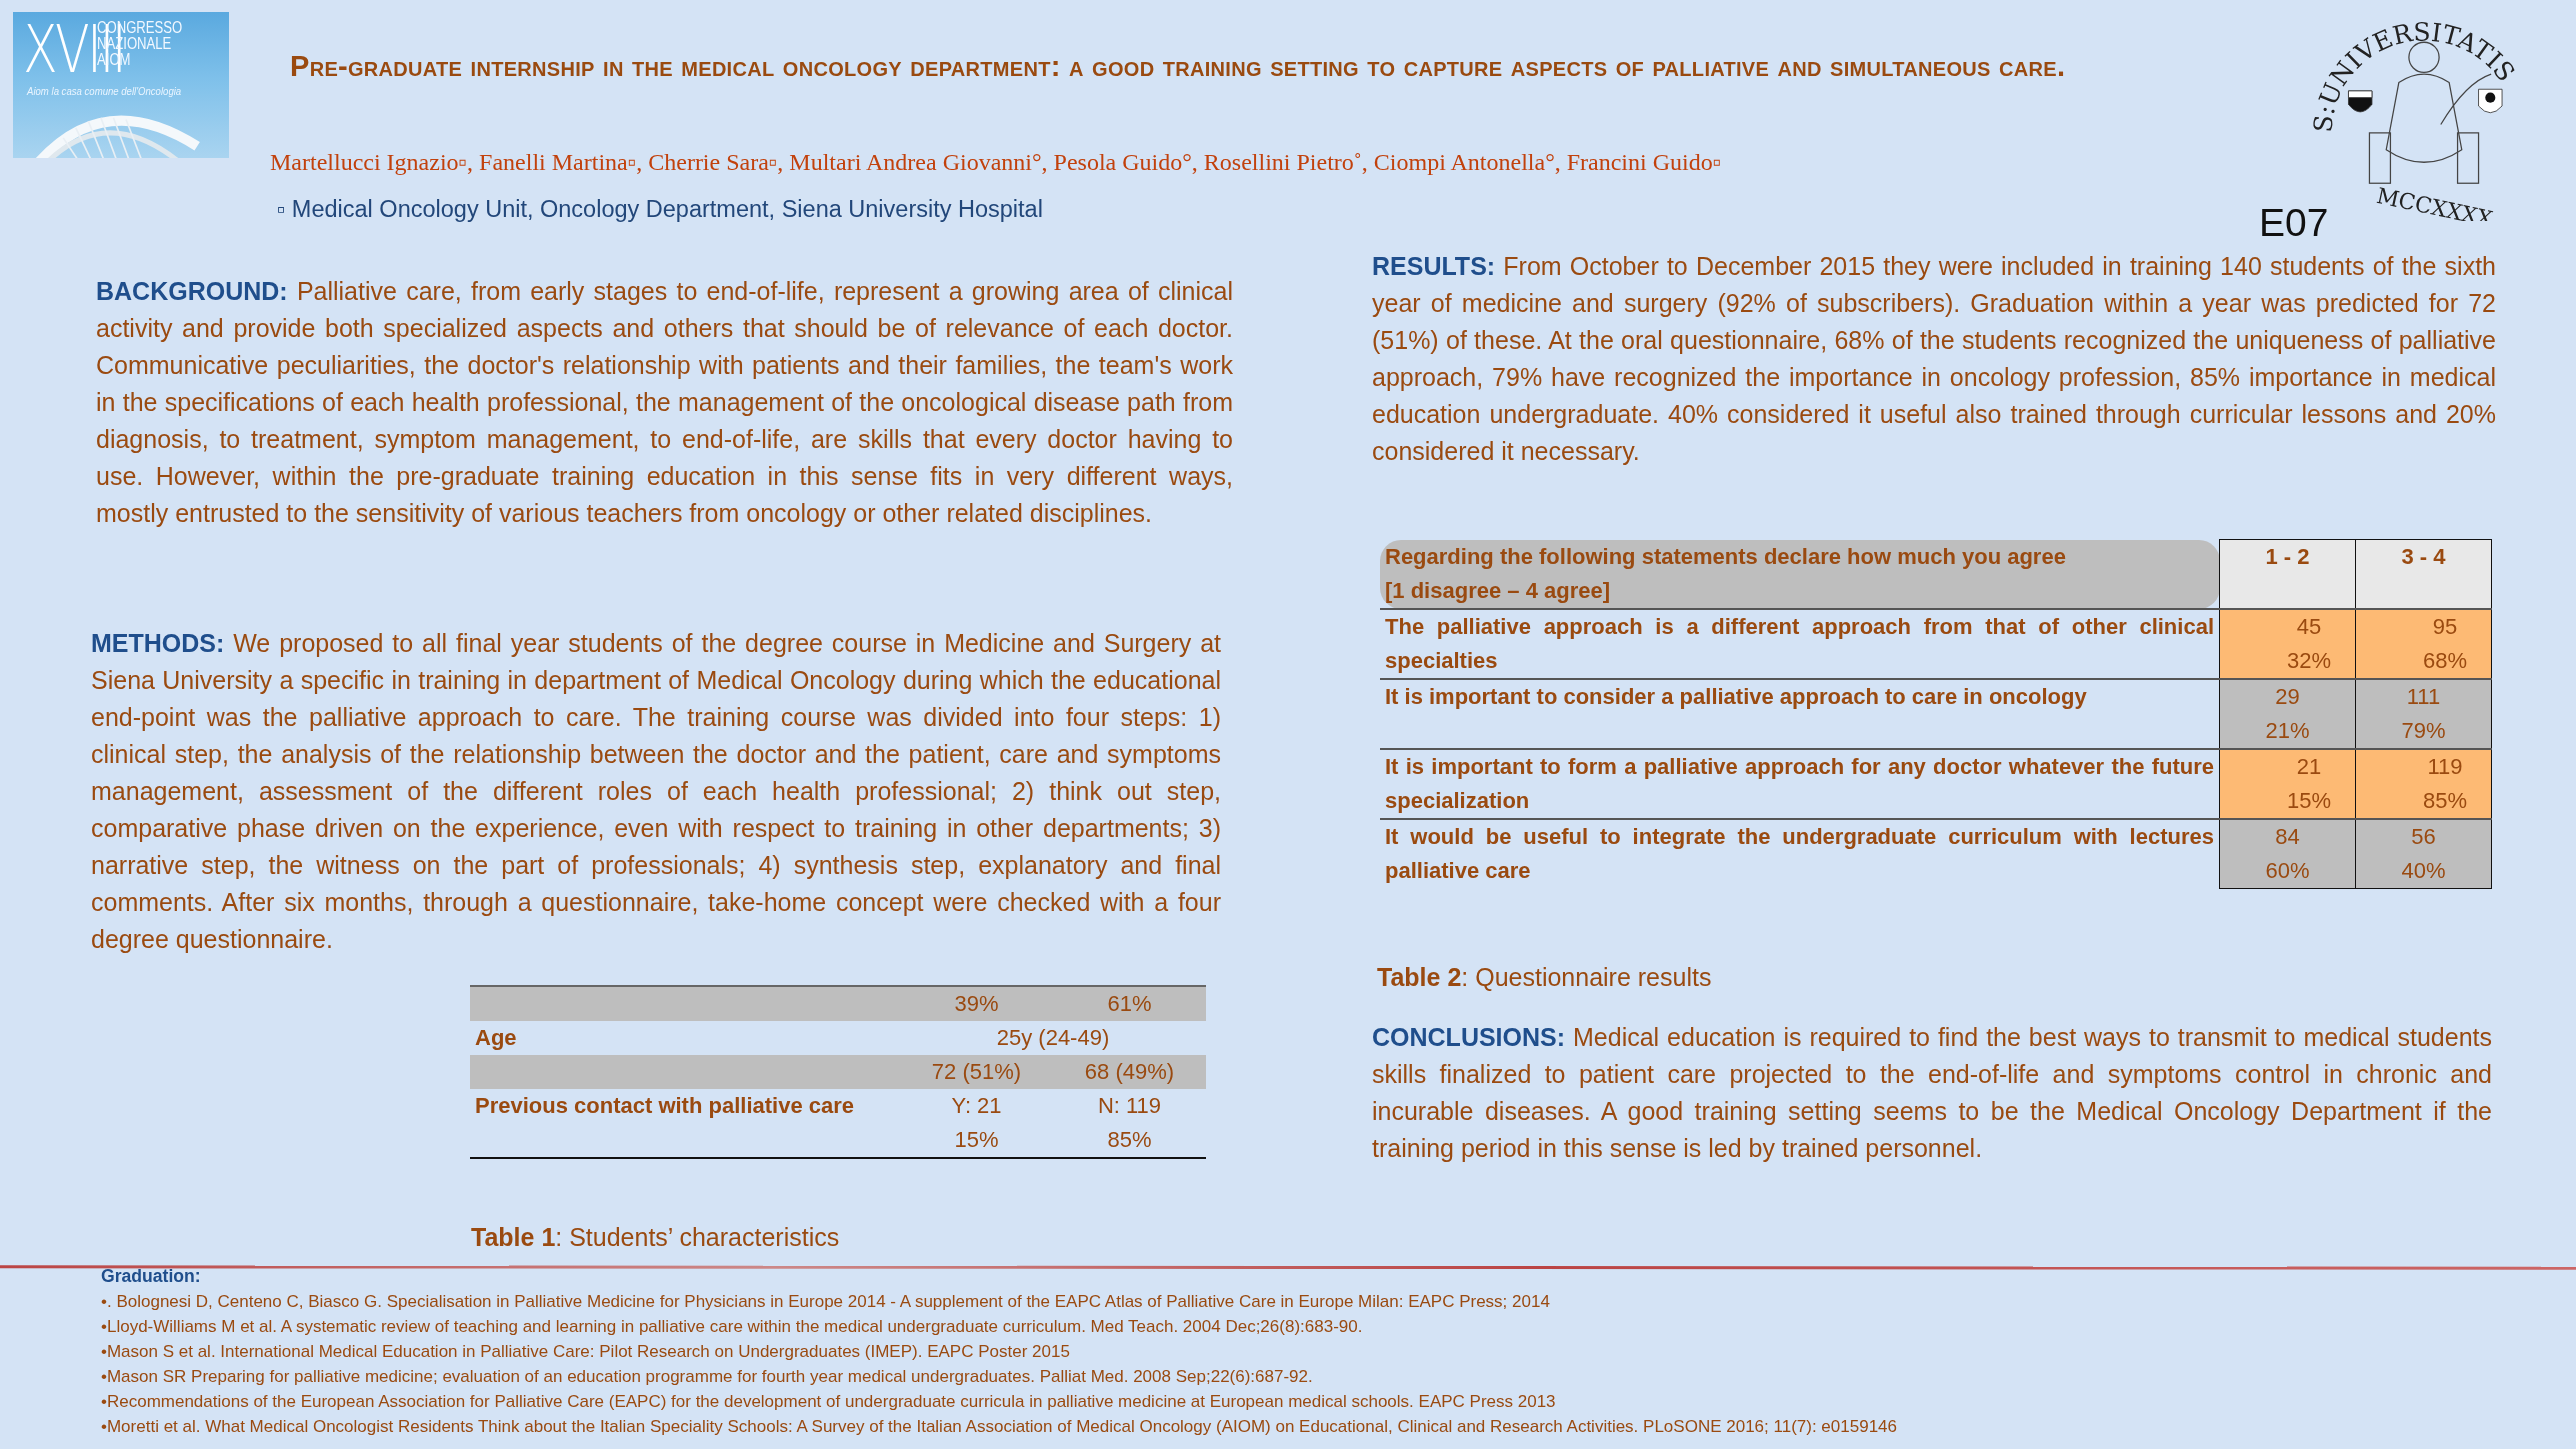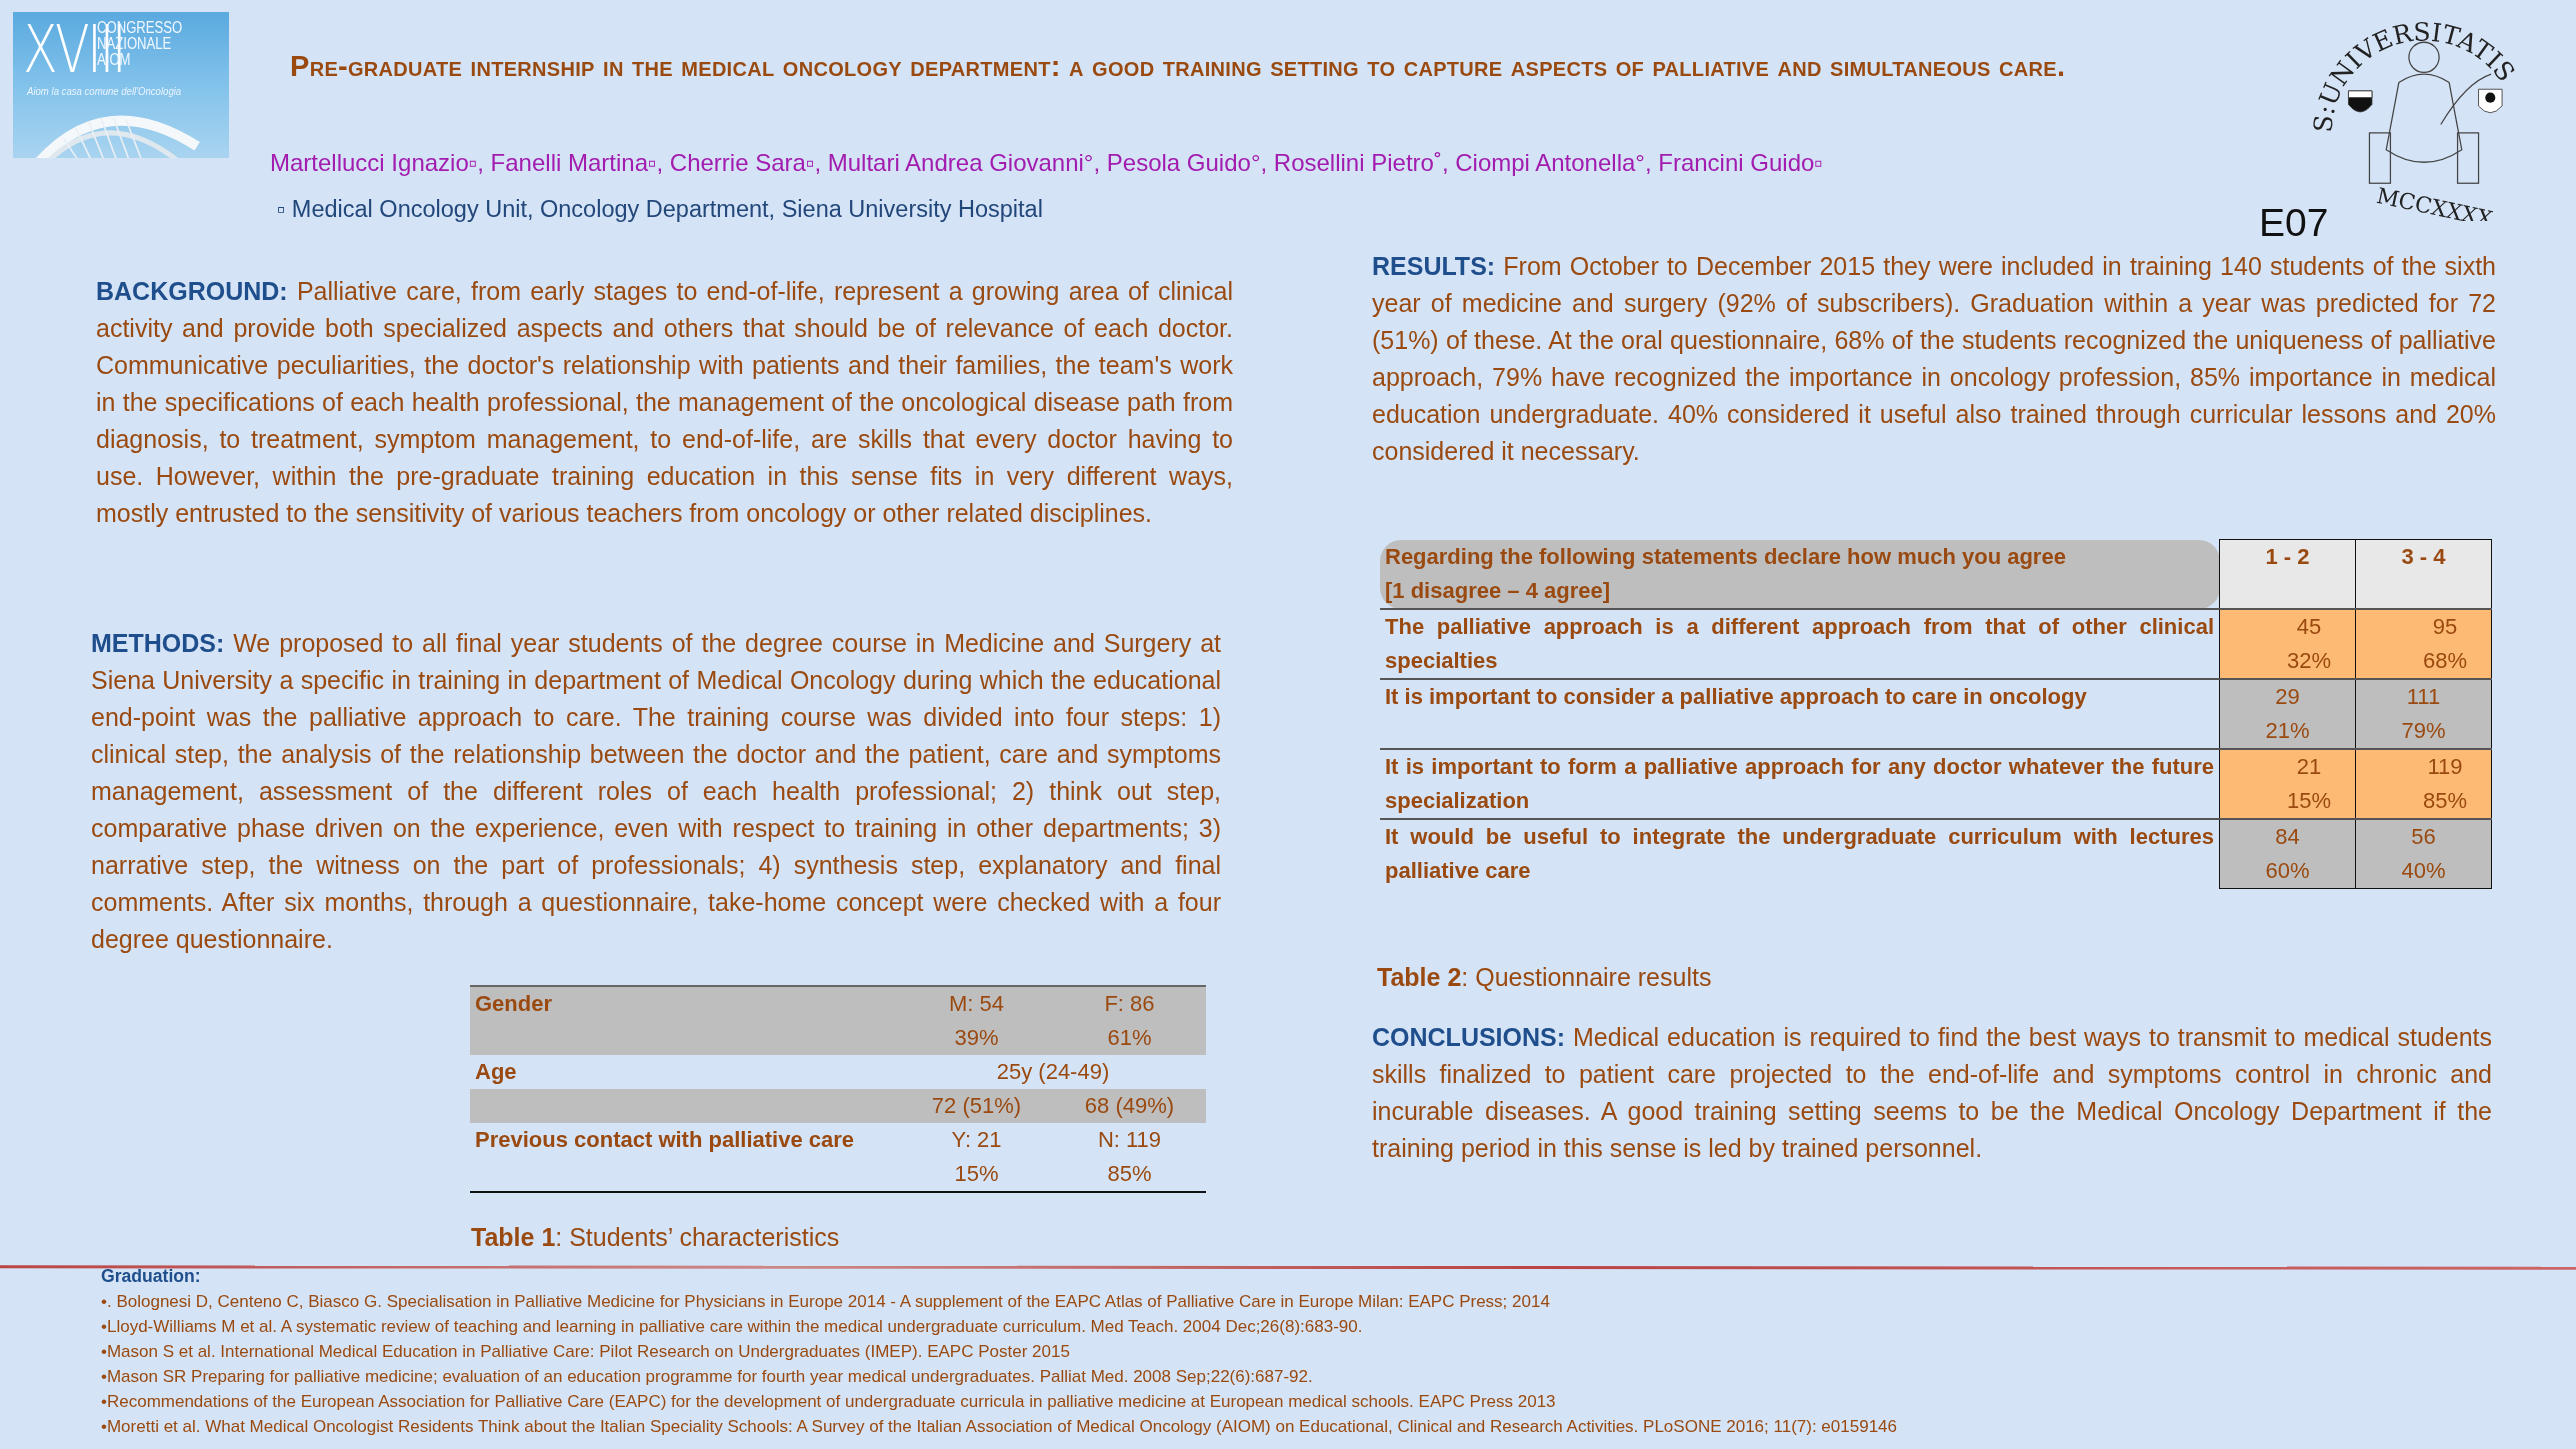--- a/index.html
+++ b/index.html
@@ -21,21 +21,21 @@
   #aiom-logo .cong { position:absolute; left:84px; top:8.4px; font-size:16px; color:#f2f8ff; line-height:16px; transform:scaleX(0.82); transform-origin:left top; }
   #aiom-logo .sub { position:absolute; left:13.4px; top:72px; font-size:11.7px; color:#eaf5ff; font-style:italic; transform:scaleX(0.82); transform-origin:left top; white-space:nowrap;}
   #aiom-logo svg { position:absolute; left:0; top:84px; }
 
   
   #title {
     left:290px; top:42px; width:1971px;
     font-weight:bold; font-size:29px; line-height:49px; color:#9a4a10;
     font-variant:small-caps; letter-spacing:0.3px;
   }
-  #authors { left:270px; top:149px; font-size:24px; color:#a21caf; white-space:nowrap; }
+  #authors { left:270px; top:149px; font-size:24px; color:#c2410c; white-space:nowrap;font-family:Liberation Serif, serif; }
   #affiliation { left:277px; top:196px; font-size:23.5px; color:#22477a; white-space:nowrap; }
 
   
   #seal { left:2298px; top:6.7px; width:252px; height:214px; }
   #poster-code { left:2259px; top:201px; font-size:39px; color:#111; font-family:"Liberation Sans", sans-serif; }
 
   .section {
     font-size:25px; line-height:37px; text-align:justify; color:#9a4a10;
   }
   .section .head { color:#1f4e8c; font-weight:bold; }
@@ -131,25 +131,20 @@
 <div id="background" class="abs section">
   <span class="head">BACKGROUND:</span><span> Palliative care, from early stages to end-of-life, represent a growing area of clinical activity and provide both specialized aspects and others that should be of relevance of each doctor. Communicative peculiarities, the doctor's relationship with patients and their families, the team's work in the specifications of each health professional, the management of the oncological disease path from diagnosis, to treatment, symptom management, to end-of-life, are skills that every doctor having to use. However, within the pre-graduate training education in this sense fits in very different ways, mostly entrusted to the sensitivity of various teachers from oncology or other related disciplines.</span>
 </div>
 
 <div id="methods" class="abs section">
   <span class="head">METHODS:</span><span> We proposed to all final year students of the degree course in Medicine and Surgery at Siena University a specific in training in department of Medical Oncology during which the educational end-point was the palliative approach to care. The training course was divided into four steps: 1) clinical step, the analysis of the relationship between the doctor and the patient, care and symptoms management, assessment of the different roles of each health professional; 2) think out step, comparative phase driven on the experience, even with respect to training in other departments; 3) narrative step, the witness on the part of professionals; 4) synthesis step, explanatory and final comments. After six months, through a questionnaire, take-home concept were checked with a four degree questionnaire.</span>
 </div>
 
 <table id="table1" class="abs">
   <tbody>
-      <tr class="shade">
-    <td class="lbl">Gender</td>
-    <td class="c">M: 54</td>
-    <td class="c">F: 86</td>
-  </tr>
   <tr class="shade">
     <td></td>
     <td class="c">39%</td>
     <td class="c">61%</td>
   </tr>
   <tr>
     <td class="lbl">Age</td>
     <td class="c" colspan="2">25y (24-49)</td>
   </tr>
   <tr class="shade">

